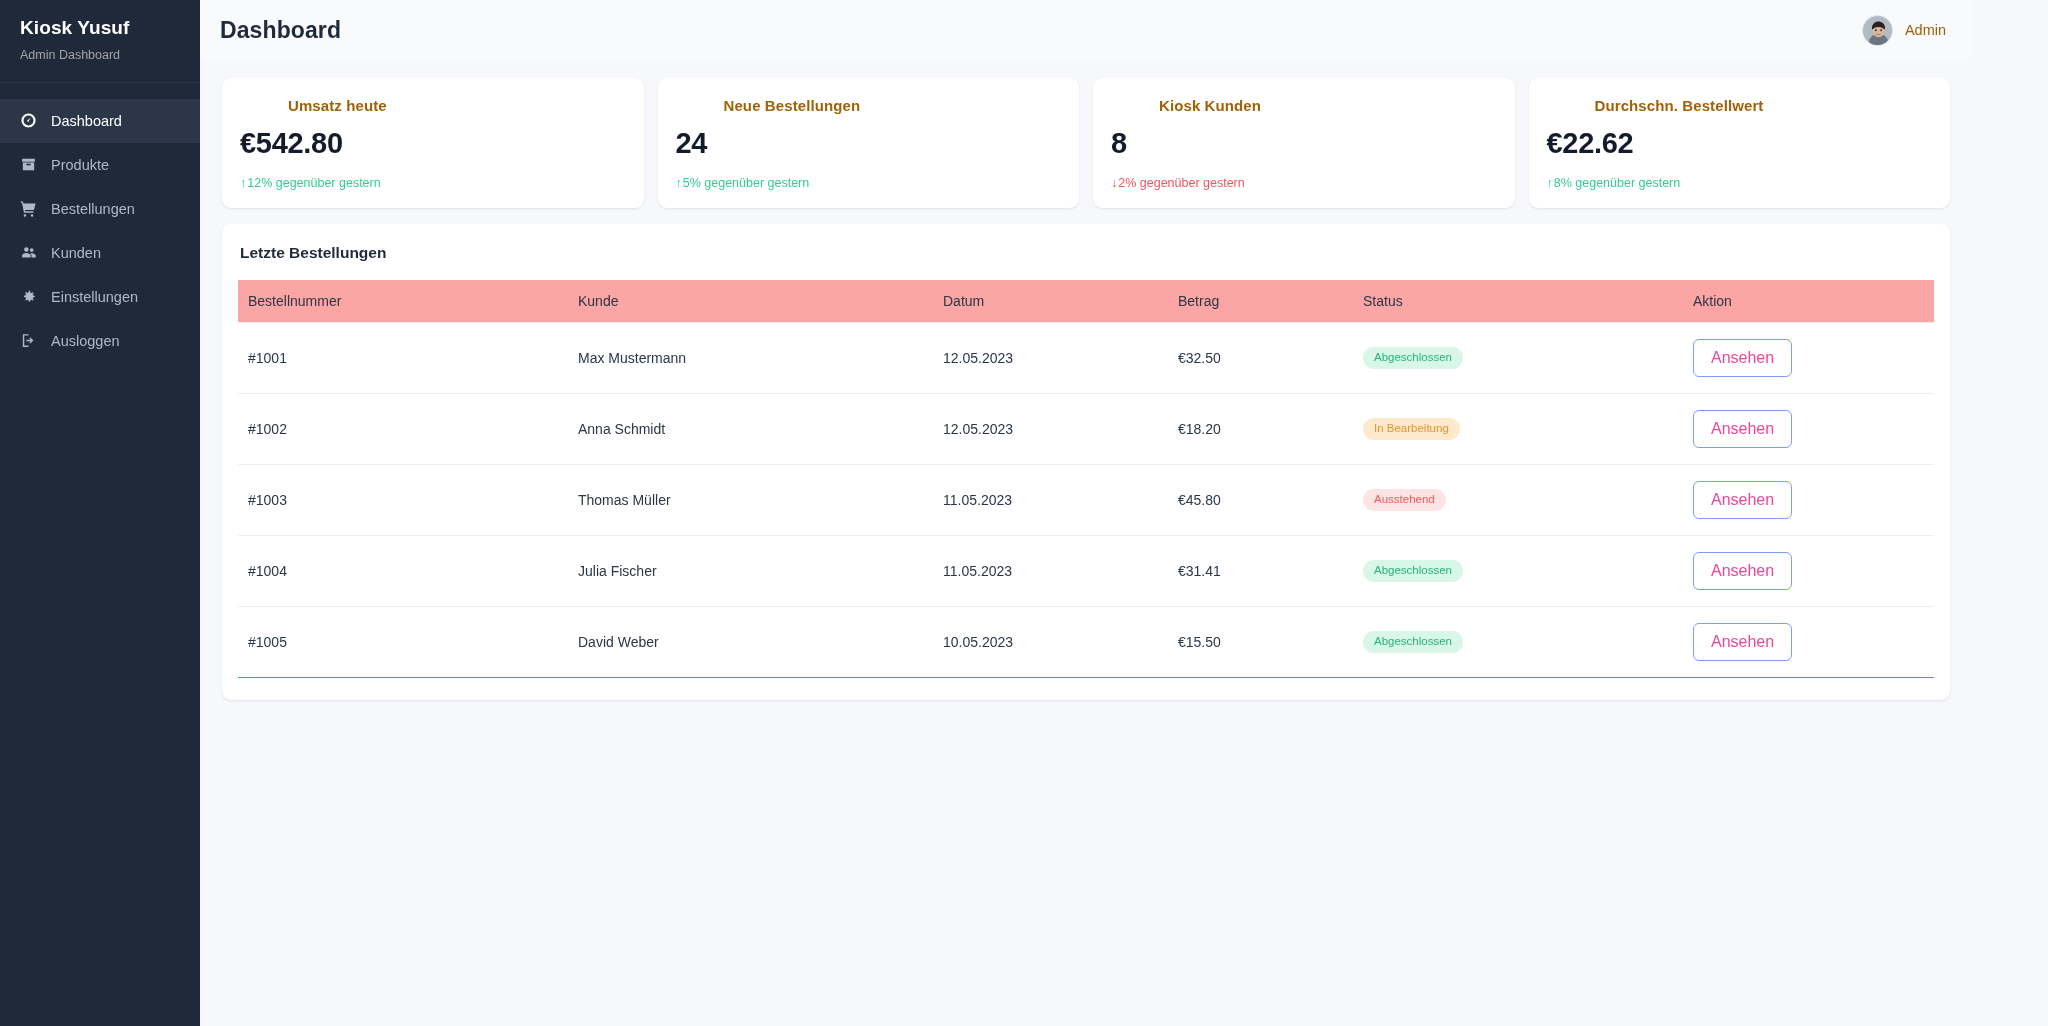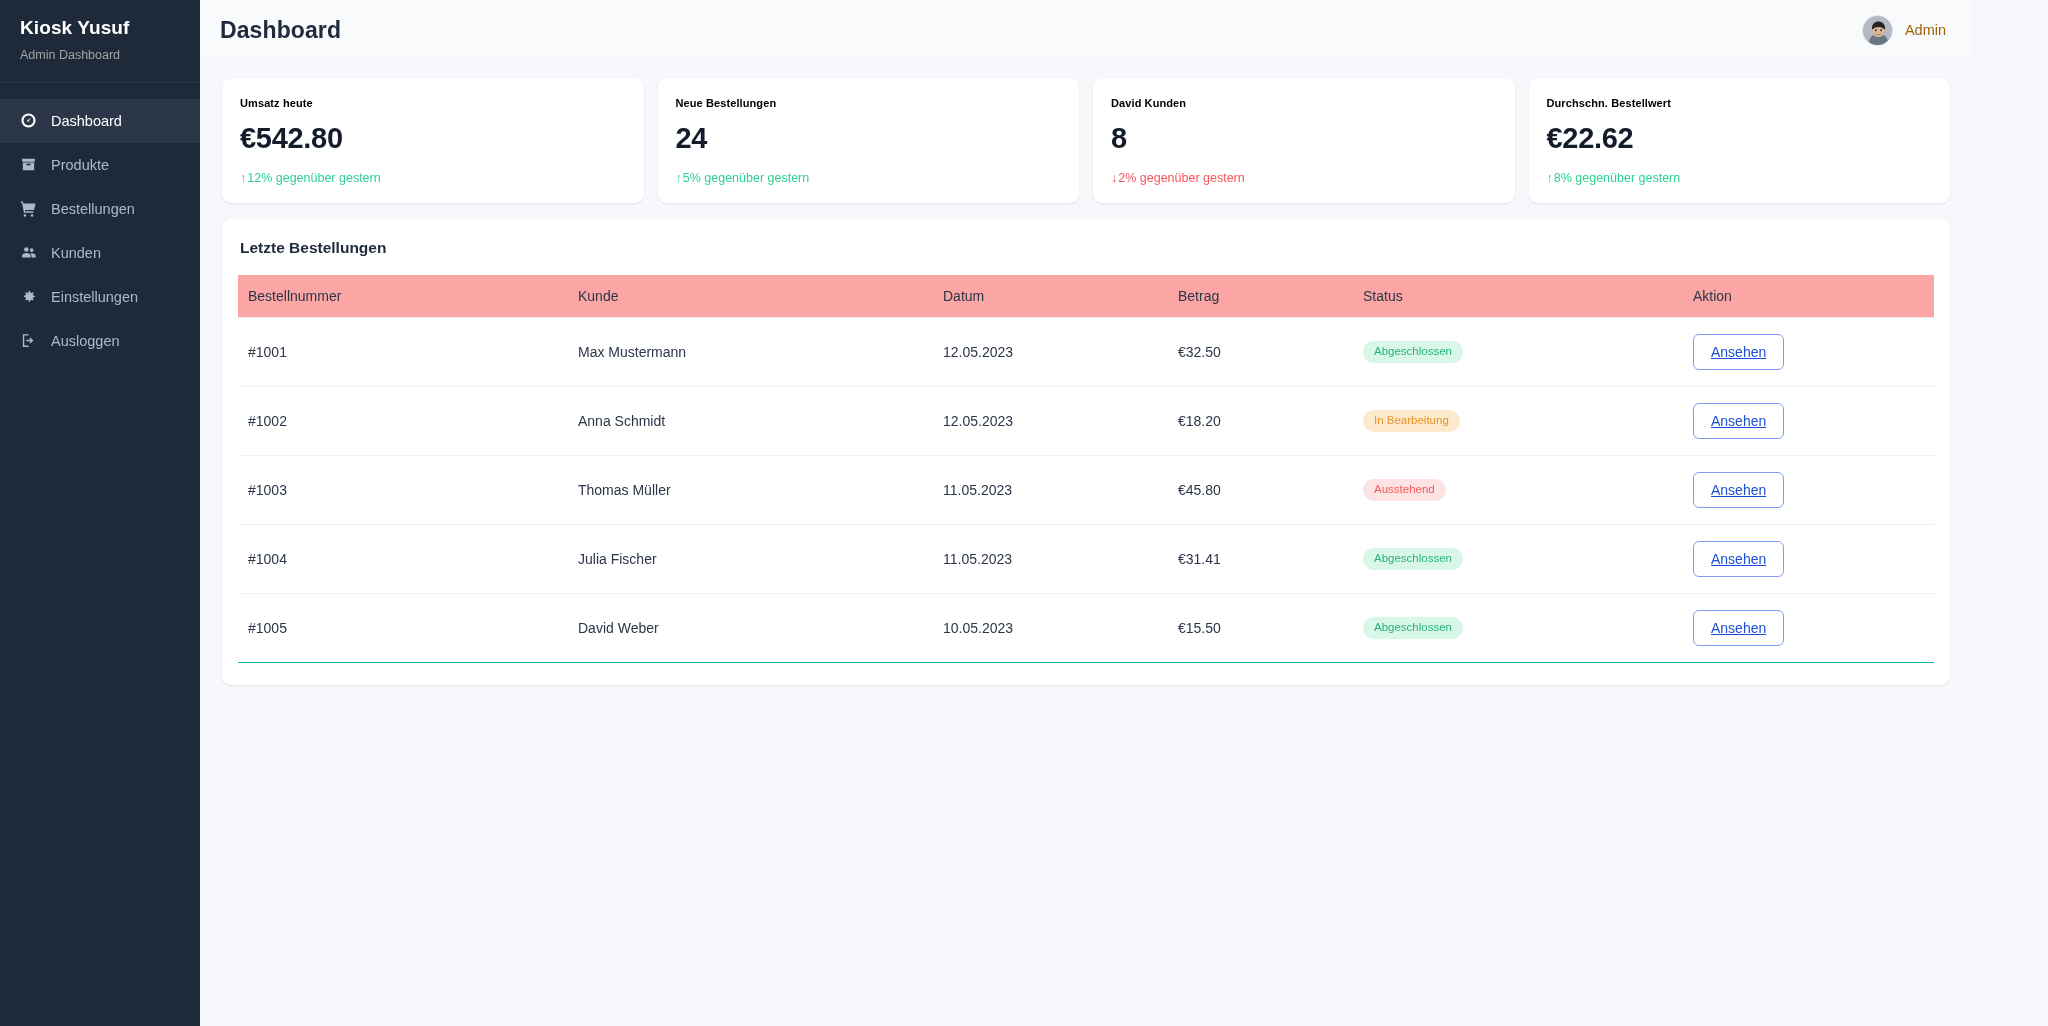--- a/index.html
+++ b/index.html
@@ -59,21 +59,21 @@
   .content { flex: 1; padding: 18px 22px 0 22px; overflow: hidden; }
 
   
   .stats { display: flex; gap: 14px; }
   .stat-card {
     flex: 1; background: #ffffff; border-radius: 9px;
     padding: 19px 18px 18px 18px;
     box-shadow: 0 1px 3px rgba(26,40,64,.07), 0 1px 2px rgba(26,40,64,.04);
     min-width: 0;
   }
-  .stat-label { font-size: 11px; font-weight: bold; color: #000000; letter-spacing: .1px; }
+  .stat-label { font-size: 15px; font-weight: bold; color: #a16207; letter-spacing: .1px; margin-left: 48px; }
   .stat-value { font-size: 29px; font-weight: bold; color: #141c2b; margin-top: 13px; letter-spacing: -.3px; }
   .stat-delta { font-size: 12.5px; margin-top: 16px; display: flex; align-items: center; }
   .stat-delta .arrow { margin-right: 1px; font-size: 12.5px; line-height: 1; }
   .up { color: #2fcf91; }
   .down { color: #f3555c; }
 
   
   .table-card {
     background: #ffffff; border-radius: 9px; margin-top: 16px;
     box-shadow: 0 1px 3px rgba(26,40,64,.07), 0 1px 2px rgba(26,40,64,.04);
@@ -102,21 +102,21 @@
     font-size: 11.5px; line-height: 1;
   }
   .badge.success { background: #d9f7e8; color: #27b37a; }
   .badge.warning { background: #fdeacc; color: #e8922c; }
   .badge.danger  { background: #fde4e4; color: #f05a5a; }
   .btn-view {
     display: inline-block; border: 1px solid #7f9cf5; border-radius: 6px;
     background: #ffffff; padding: 9px 17px; cursor: pointer;
   }
   .btn-view span {
-    color: #1d4ed8; font-size: 14px; text-decoration: underline;
+    color: #ec4899; font-size: 16px; 
   }
 </style>
 </head>
 <body>
 
 <div class="app">
 
   <aside class="sidebar">
     <div class="brand">
       <div class="brand-title">Kiosk Yusuf</div>
@@ -219,21 +219,21 @@
         <div class="stat-card">
           <div class="stat-label">Neue Bestellungen</div>
           <div class="stat-value">24</div>
           <div class="stat-delta up">
             <span class="arrow">↑</span>
             <span>5% gegenüber gestern</span>
           </div>
         </div>
 
         <div class="stat-card">
-          <div class="stat-label">David Kunden</div>
+          <div class="stat-label">Kiosk Kunden</div>
           <div class="stat-value">8</div>
           <div class="stat-delta down">
             <span class="arrow">↓</span>
             <span>2% gegenüber gestern</span>
           </div>
         </div>
 
         <div class="stat-card">
           <div class="stat-label">Durchschn. Bestellwert</div>
           <div class="stat-value">€22.62</div>

